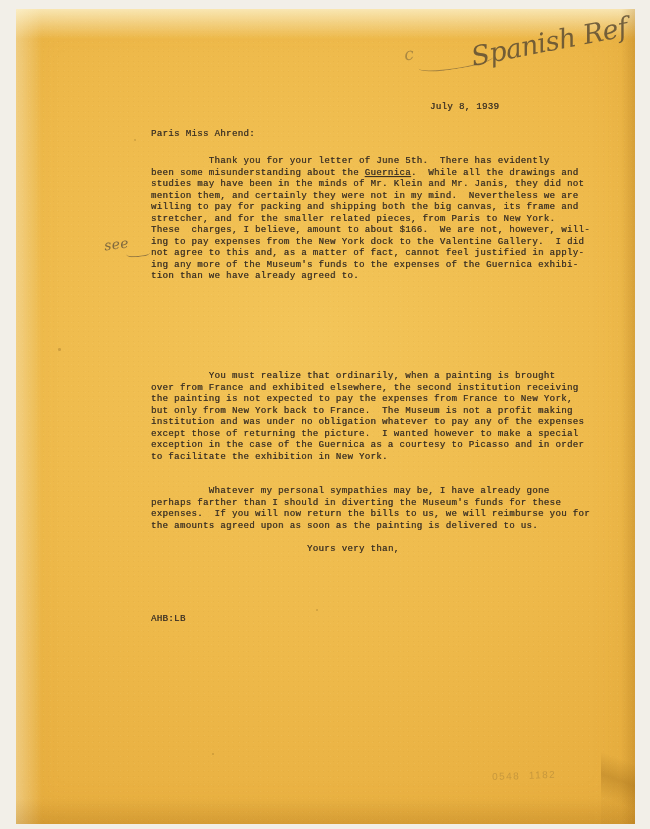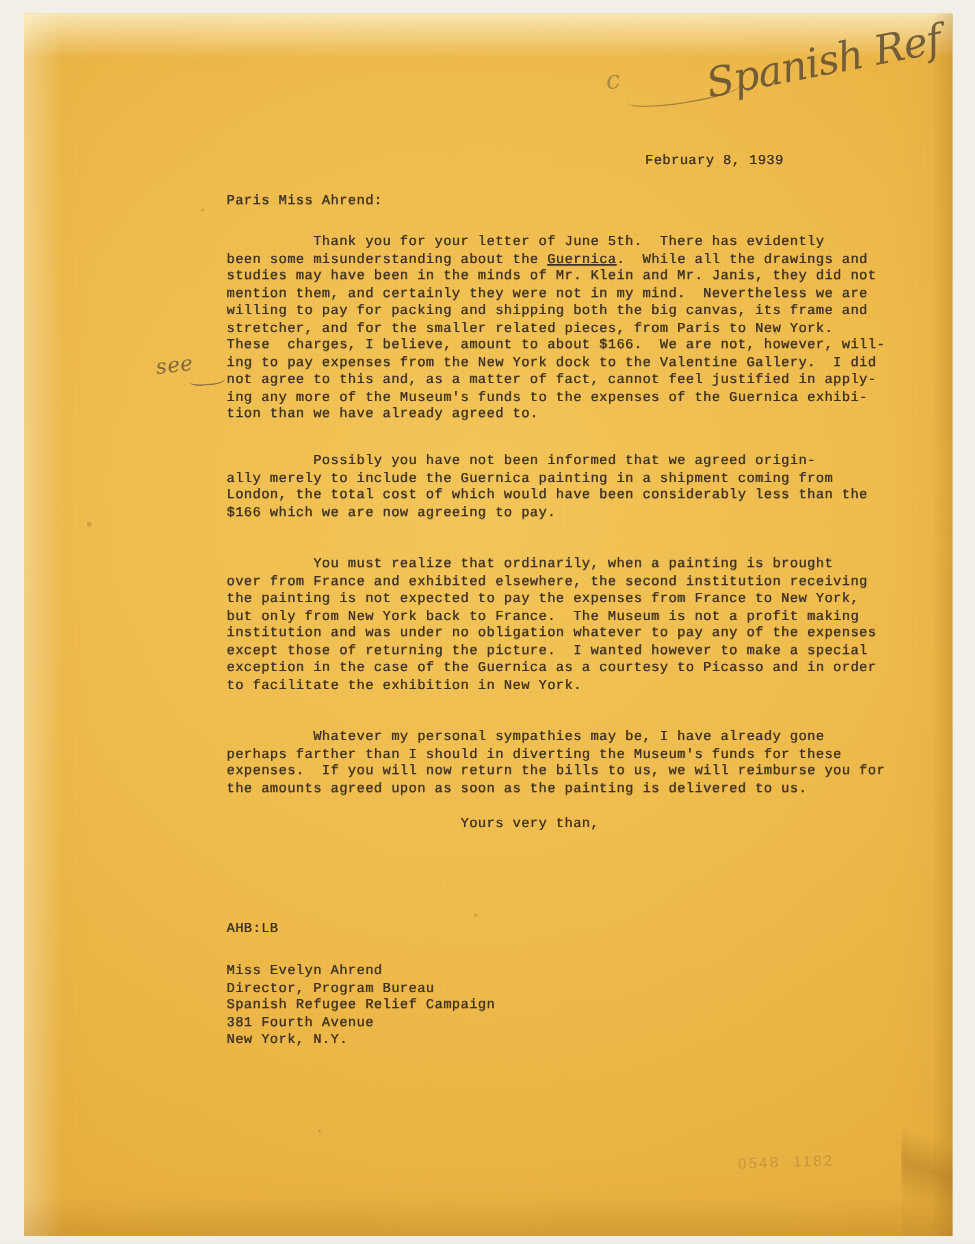--- a/index.html
+++ b/index.html
@@ -215,61 +215,52 @@
     <span class="speck" style="left:196px;top:744px;width:2px;height:2px;"></span>
   </div>
 
   <div id="annot-tick" class="handwritten">c</div>
   <div id="annot-dash"></div>
   <div id="annot-spanish-ref" class="handwritten">Spanish Ref</div>
 
   <div id="annot-see" class="handwritten">see</div>
   <div id="annot-see-tail"></div>
 
-  <div id="date-line" class="typed">February 8, 1939</div>
+  <div id="date-line" class="typed">July 8, 1939</div>
 
   <div id="salutation" class="typed">Paris Miss Ahrend:</div>
 
   <div id="para-1" class="typed">          Thank you for your letter of June 5th.  There has evidently
 been some misunderstanding about the <u>Guernica</u>.  While all the drawings and
 studies may have been in the minds of Mr. Klein and Mr. Janis, they did not
 mention them, and certainly they were not in my mind.  Nevertheless we are
 willing to pay for packing and shipping both the big canvas, its frame and
 stretcher, and for the smaller related pieces, from Paris to New York.
 These  charges, I believe, amount to about $166.  We are not, however, will-
 ing to pay expenses from the New York dock to the Valentine Gallery.  I did
 not agree to this and, as a matter of fact, cannot feel justified in apply-
 ing any more of the Museum's funds to the expenses of the Guernica exhibi-
 tion than we have already agreed to.</div>
 
-  <div id="para-2" class="typed">          Possibly you have not been informed that we agreed origin-
-ally merely to include the Guernica painting in a shipment coming from
-London, the total cost of which would have been considerably less than the
-$166 which we are now agreeing to pay.</div>
 
   <div id="para-3" class="typed">          You must realize that ordinarily, when a painting is brought
 over from France and exhibited elsewhere, the second institution receiving
 the painting is not expected to pay the expenses from France to New York,
 but only from New York back to France.  The Museum is not a profit making
 institution and was under no obligation whatever to pay any of the expenses
 except those of returning the picture.  I wanted however to make a special
 exception in the case of the Guernica as a courtesy to Picasso and in order
 to facilitate the exhibition in New York.</div>
 
   <div id="para-4" class="typed">          Whatever my personal sympathies may be, I have already gone
 perhaps farther than I should in diverting the Museum's funds for these
 expenses.  If you will now return the bills to us, we will reimburse you for
 the amounts agreed upon as soon as the painting is delivered to us.</div>
 
   <div id="closing" class="typed">Yours very than,</div>
 
   <div id="initials" class="typed">AHB:LB</div>
 
-  <div id="address-block" class="typed">Miss Evelyn Ahrend
-Director, Program Bureau
-Spanish Refugee Relief Campaign
-381 Fourth Avenue
-New York, N.Y.</div>
 
 
   <div id="bottom-stamp">0548  1182</div>
 
 </div>
 
 </body></html>

